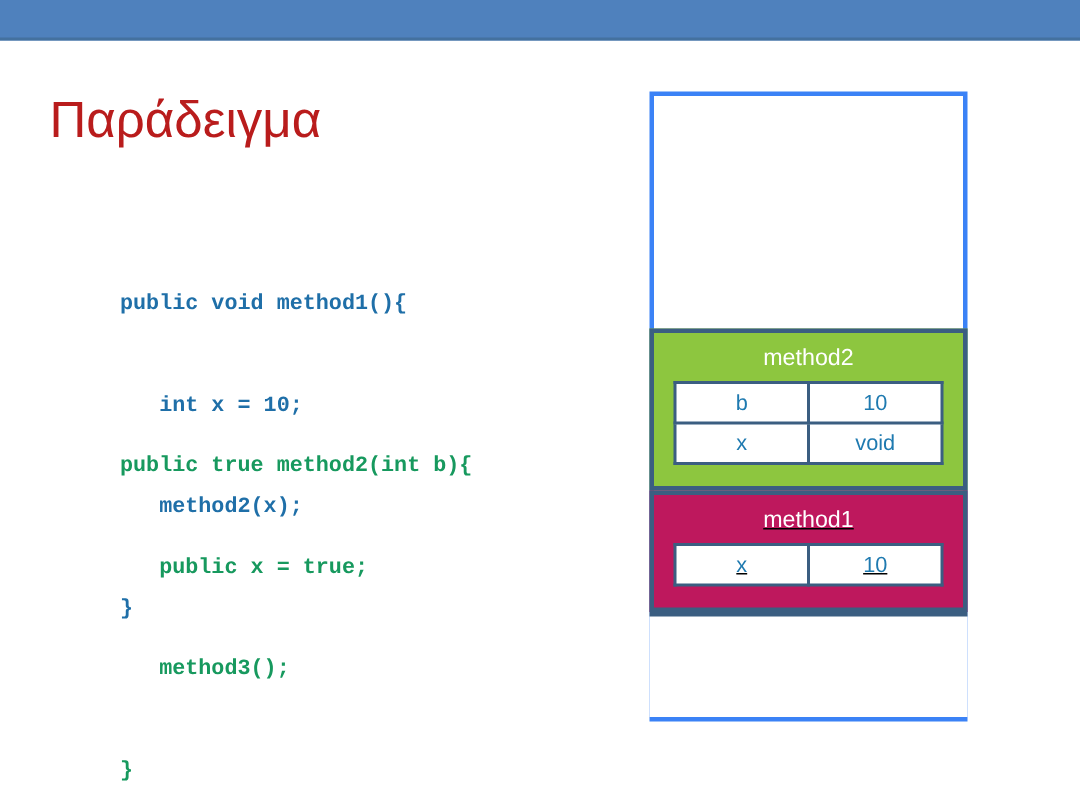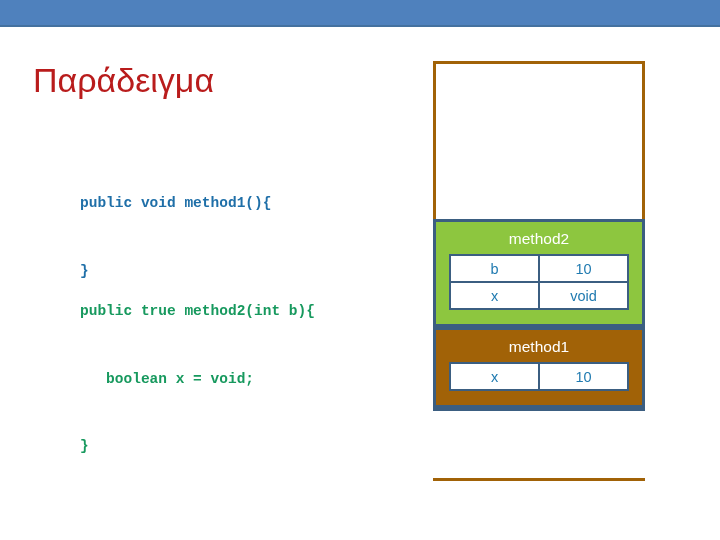--- a/index.html
+++ b/index.html
@@ -62,21 +62,21 @@
     display: block;
   }
 
   
   .stack-container {
     position: absolute;
     left: 433px;
     top: 61px;
     width: 212px;
     height: 420px;
-    border: 3px solid #a16207;
+    border: 3px solid #3b82f6;
     box-sizing: border-box;
     background: #ffffff;
   }
 
   .stack-region {
     position: absolute;
     left: 0;
     width: 100%;
     box-sizing: border-box;
   }
@@ -98,21 +98,22 @@
 
   .stack-frame.frame-method2 {
     top: 155px;
     height: 108px;
     background: #8dc63f;
   }
 
   .stack-frame.frame-method1 {
     top: 263px;
     height: 81px;
-    background: #a16207;
+    background: #be185d;
+    text-decoration: underline;
   }
 
   .stack-empty-bottom {
     top: 344px;
     height: 70px;
     background: #ffffff;
     border-top: 3px solid #3b5e81;
     left: -3px;
     width: 212px;
     position: absolute;
@@ -147,26 +148,29 @@
 </style>
 </head>
 <body>
 
 <div class="top-bar"></div>
 
 <div class="slide-title">Παράδειγμα</div>
 
 <div class="code-block method1-code">
   <span class="code-line">public void method1(){</span>
+  <span class="code-line">   int x = 10;</span>
+  <span class="code-line">   method2(x);</span>
   <span class="code-line">}</span>
 </div>
 
 <div class="code-block method2-code">
   <span class="code-line">public true method2(int b){</span>
-  <span class="code-line">   boolean x = void;</span>
+  <span class="code-line">   public x = true;</span>
+  <span class="code-line">   method3();</span>
   <span class="code-line">}</span>
 </div>
 
 <div class="stack-container">
 
   <div class="stack-region stack-empty-top"></div>
 
   <div class="stack-frame frame-method2">
     <div class="frame-title">method2</div>
     <table class="frame-table">

